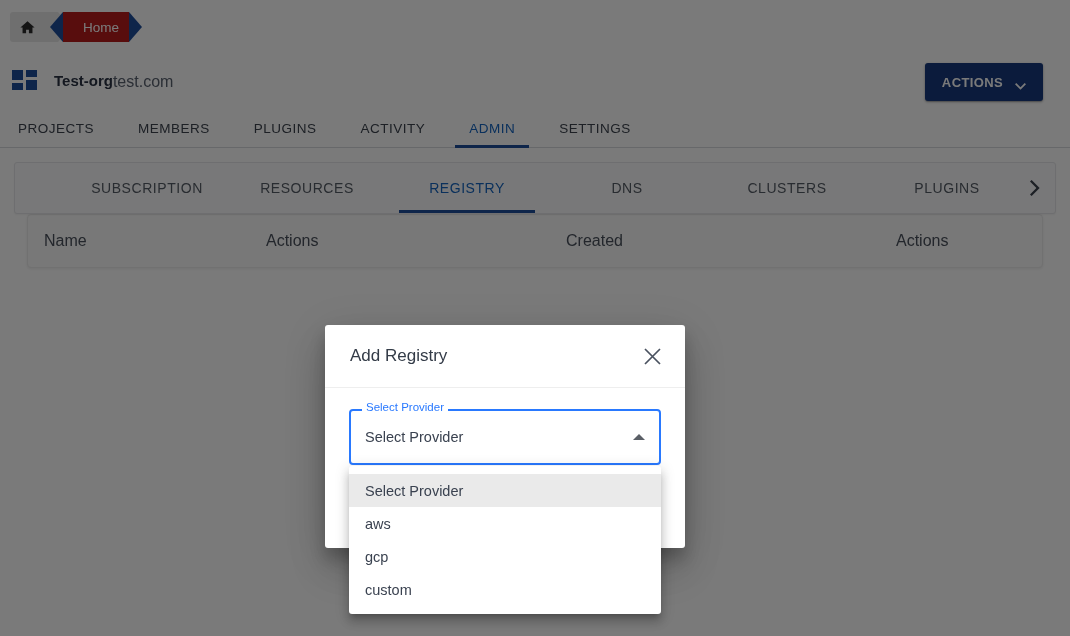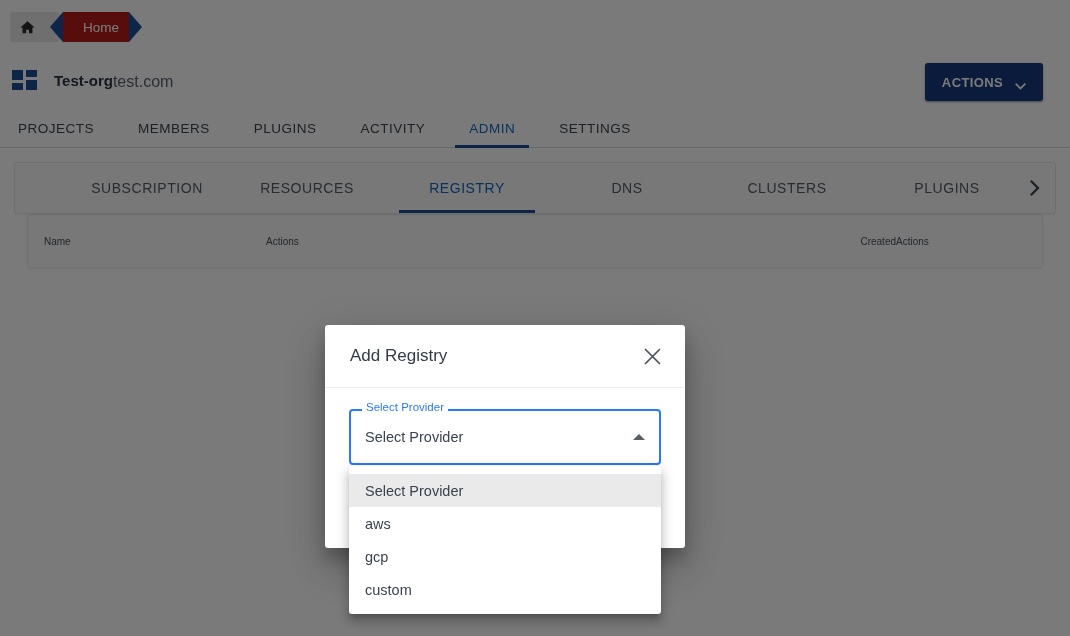--- a/index.html
+++ b/index.html
@@ -196,27 +196,27 @@
     border: 1px solid #ececec;
     border-radius: 4px;
     box-shadow: 0 1px 3px rgba(0,0,0,.07);
   }
   .table-head-row {
     display: flex; align-items: center;
     height: 52px;
     padding: 0 16px;
   }
   .th {
-    font-size: 10px;
+    font-size: 16px;
     color: #4a515c;
     font-weight: normal;
   }
   .th.c-name     { flex: 0 0 222px; }
   .th.c-provider { flex: 0 0 300px; }
-  .th.c-created  { flex: 0 0 330px; text-align: right; }
+  .th.c-created  { flex: 0 0 330px; }
   .th.c-actions  { flex: 1; }
 
   
   .modal {
     position: absolute;
     left: 325px; top: 325px;
     width: 360px; height: 223px;
     background: #ffffff;
     border-radius: 3px;
     box-shadow: 0 11px 15px rgba(0,0,0,.2), 0 9px 46px rgba(0,0,0,.12), 0 24px 38px rgba(0,0,0,.14);

